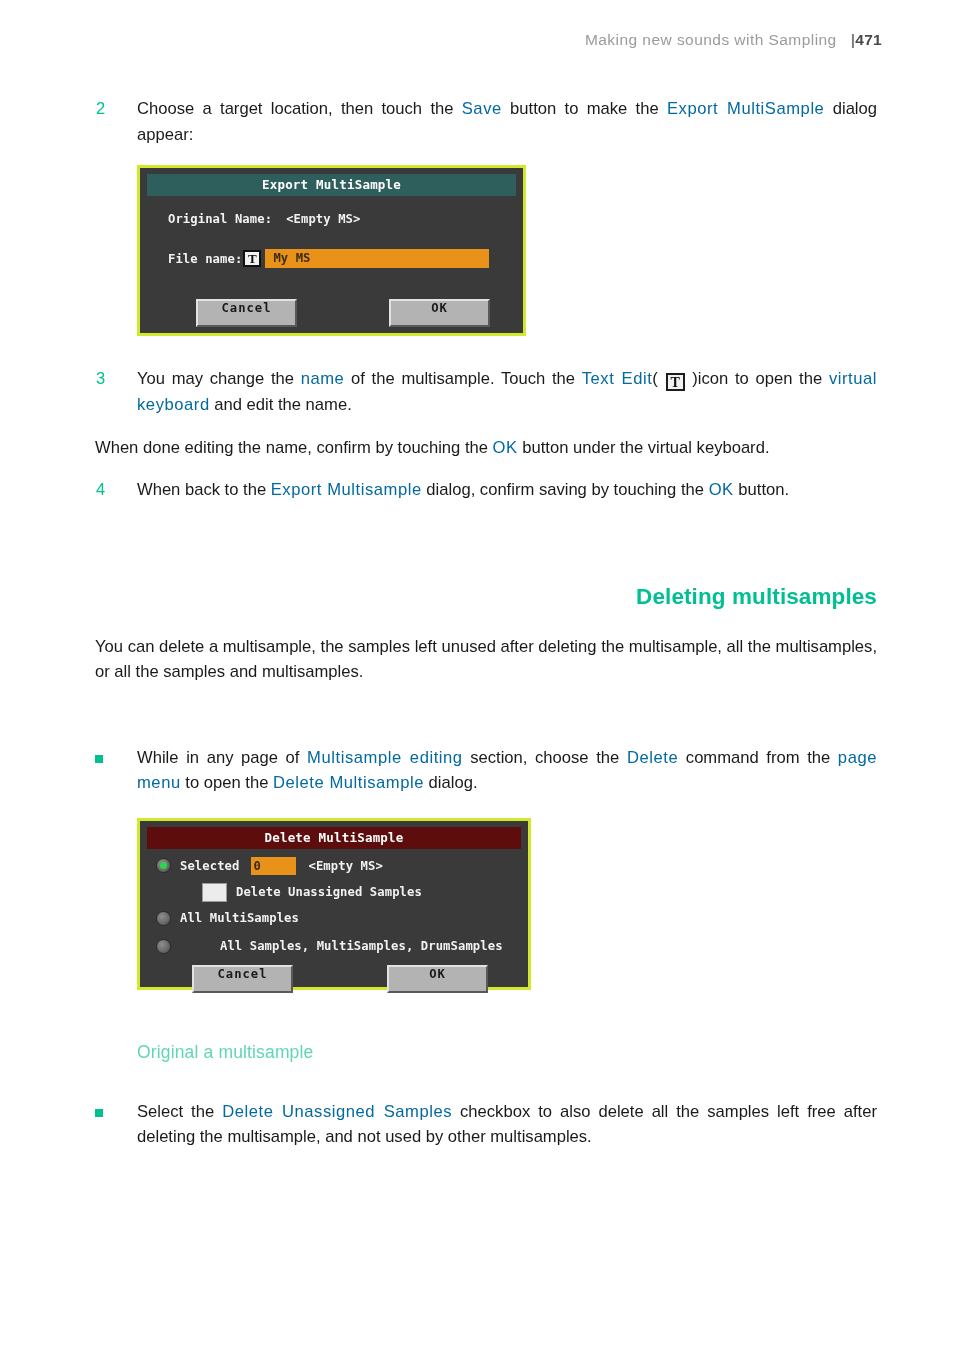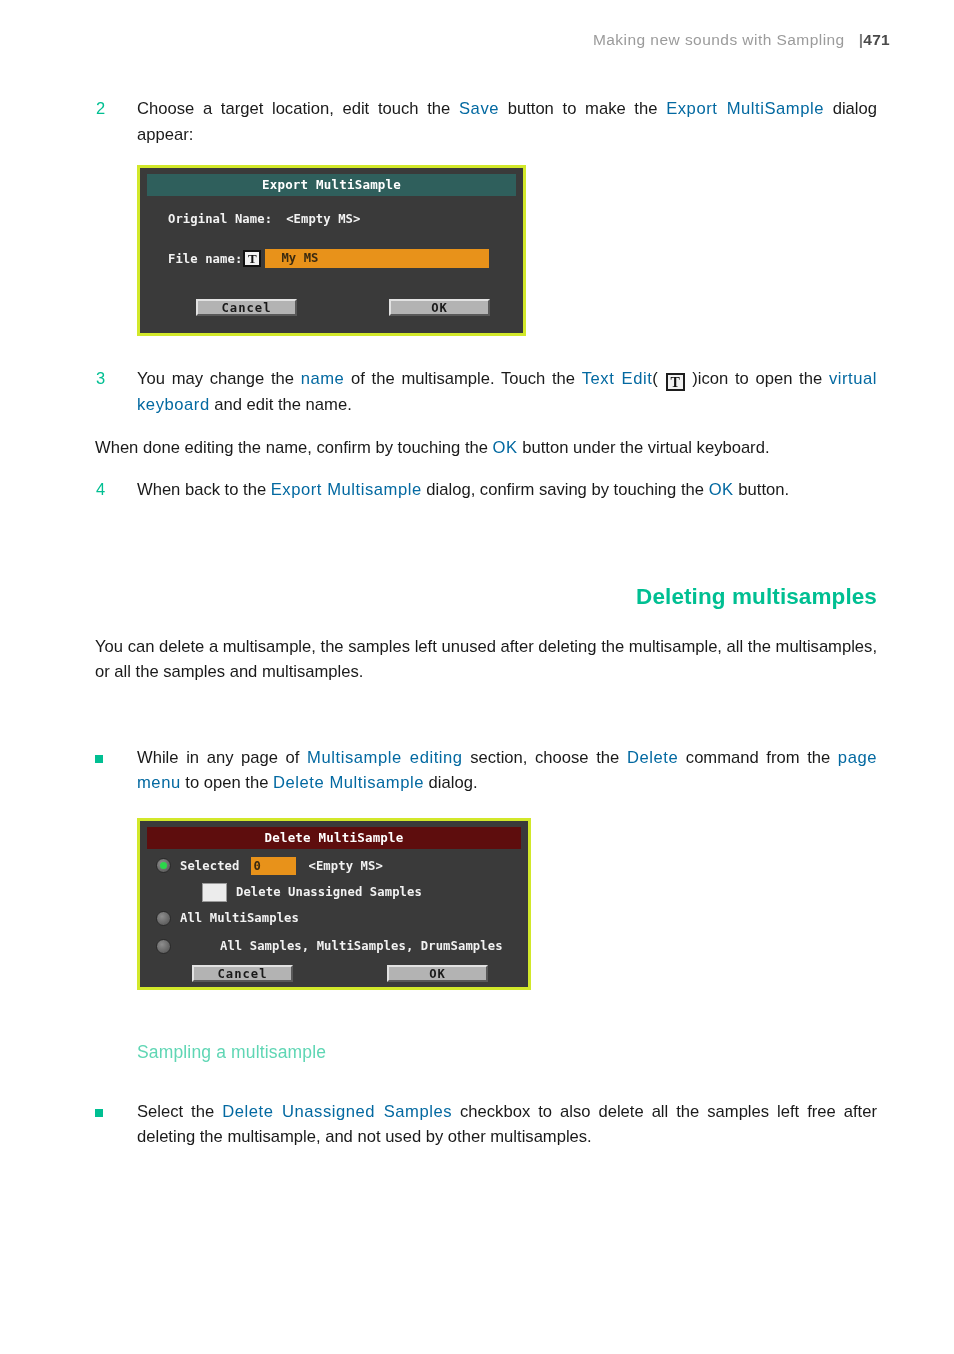--- a/index.html
+++ b/index.html
@@ -9,21 +9,21 @@
     background: #ffffff;
     font-family: "Liberation Sans", sans-serif;
     color: #1a1a1a;
     position: relative;
     overflow: hidden;
   }
 
   
   .page-header {
     position: absolute;
-    top: 31px; left: 0; right: 64px;
+    top: 31px; left: 0; right: 72px;
     text-align: right;
     font-size: 15.5px;
     letter-spacing: .2px;
     color: #9b9b9b;
     white-space: nowrap;
   }
   .page-header .hdr-title { letter-spacing: .45px; }
   .page-header .pipe { color:#7d7d7d; margin-left: 14px; font-weight:700;}
   .page-header .folio { color:#4a4a4a; font-weight: 700; letter-spacing:.3px;}
 
@@ -177,29 +177,29 @@
     text-align: center;
     margin-right: 4px;
   }
   .field-orange {
     width: 224px; height: 19px;
     background: #e8921a;
     color: #3a2a10;
     font-size: 12.2px;
     font-weight: 700;
     line-height: 19px;
-    padding-left: 16px;
+    padding-left: 8px;
     letter-spacing: .1px;
     overflow: hidden;
     white-space: nowrap;
   }
 
   .btnrow { position: absolute; left: 0; right: 0; display: flex; }
   .btn {
-    height: 17px;
+    height: 28px;
     background: #b3b3b3;
     border-top: 2px solid #e2e2e2;
     border-left: 2px solid #e2e2e2;
     border-right: 2px solid #595959;
     border-bottom: 2px solid #595959;
     color: #1a1a1a;
     font-size: 12.2px;
     font-weight: 700;
     line-height: 15px;
     text-align: center;
@@ -263,21 +263,21 @@
 <body>
 
 <div class="page-header">
   <span class="hdr-title">Making new sounds with Sampling</span><span class="pipe">|</span><span class="folio">471</span>
 </div>
 
 <div class="content">
 
   <div class="step">
     <div class="num">2</div>
-    <div class="body"><span>Choose a target location, edit touch the </span><span class="ui">Save</span><span> button to make the </span><span class="ui">Export MultiSample</span><span> dialog appear:</span></div>
+    <div class="body"><span>Choose a target location, then touch the </span><span class="ui">Save</span><span> button to make the </span><span class="ui">Export MultiSample</span><span> dialog appear:</span></div>
   </div>
 
   <div class="sp-16"></div>
 
   <div class="figure">
     <div class="dlg export">
       <div class="titlebar">Export MultiSample</div>
 
       <div class="exp-orig rowtext">
         <span class="lbl">Original Name:</span><span>&lt;Empty MS&gt;</span>
@@ -371,21 +371,21 @@
         <div class="btn cancel">Cancel</div>
         <div class="btn ok">OK</div>
       </div>
     </div>
   </div>
 
   <div class="sp-40"></div>
   <div class="sp-12"></div>
 
   <div style="margin-left:42px;">
-    <h3 class="sub-head">Sampling a multisample</h3>
+    <h3 class="sub-head">Original a multisample</h3>
   </div>
 
   <div class="sp-20"></div>
 
 
   <div class="sp-16"></div>
 
   <div class="bullet">
     <div class="mark">
         <i></i>

